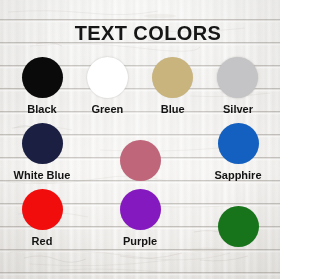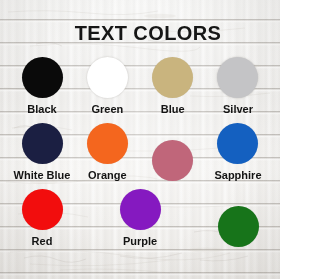--- a/index.html
+++ b/index.html
@@ -199,24 +199,20 @@
           <div class="label" style="color: rgb(20, 20, 20);">Silver</div>
         </div>
       </div>
 
       <div class="row">
         <div class="cell">
           <div class="swatch" style="background-color:#1b1f42"></div>
           <div class="label" style="color: rgb(20, 20, 20);">White Blue</div>
         </div>
         <div class="cell">
-          <div class="swatch" style="background-color:#f4661e"></div>
-          <div class="label" style="color: rgb(20, 20, 20);">Orange</div>
-        </div>
-        <div class="cell">
           <div class="swatch" style="background-color:#c0667a"></div>
         </div>
         <div class="cell">
           <div class="swatch" style="background-color:#1460c0"></div>
           <div class="label" style="color: rgb(20, 20, 20);">Sapphire</div>
         </div>
       </div>
 
       <div class="row">
         <div class="cell">

